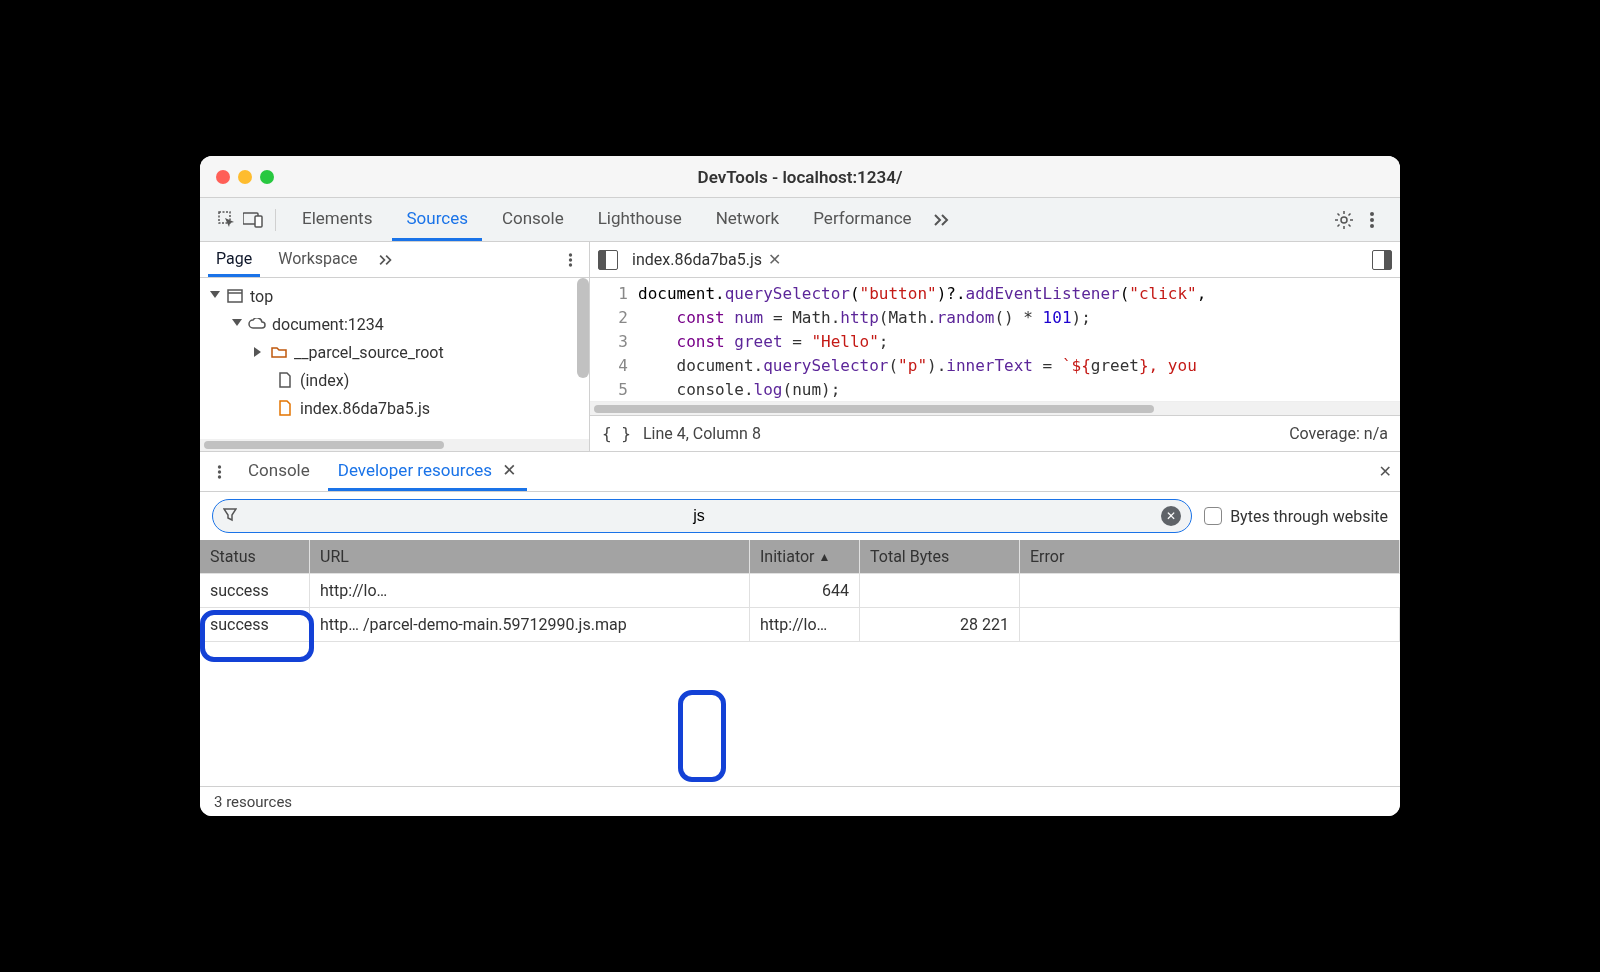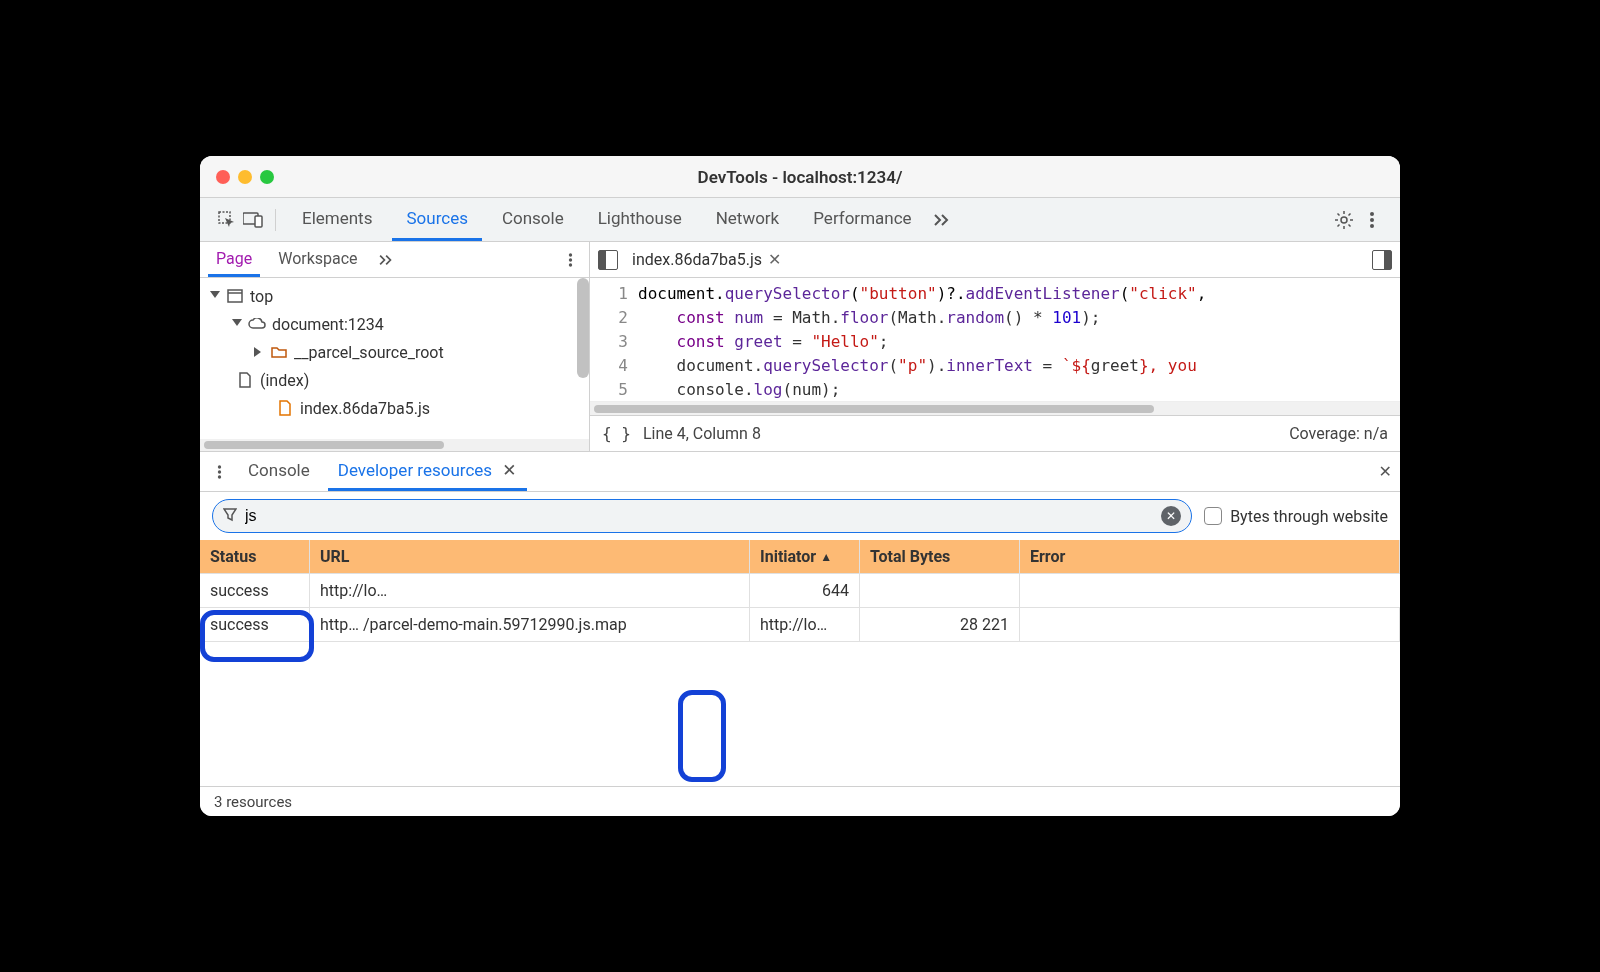--- a/index.html
+++ b/index.html
@@ -109,21 +109,21 @@
     padding: 0 8px;
     border-bottom: 1px solid #d0d0d0;
   }
   .sidebar-tab {
     padding: 6px 8px;
     color: #555;
     font-size: 16px;
     cursor: pointer;
     border-bottom: 3px solid transparent;
   }
-  .sidebar-tab.active { color: #a21caf; border-bottom-color:#1a73e8; }
+  .sidebar-tab.active { color: #0f172a; border-bottom-color:#1a73e8; }
   .tree {
     flex: 1;
     overflow: auto;
     padding: 4px 0;
     font-size: 16px;
   }
   .tree-row {
     display: flex;
     align-items: center;
     height: 28px;
@@ -288,20 +288,21 @@
     padding: 0 10px;
     gap:8px;
     position:relative;
   }
   .filter-box input {
     flex:1;
     border:none;
     background:transparent;
     outline:none;
     font-size:16px;
+    text-align:center;
   }
   .clear-btn {
     width:20px;height:20px;border-radius:50%;background:#5f6368;color:#fff;display:flex;align-items:center;justify-content:center;font-size:12px;cursor:pointer;
   }
   .checkbox-wrap {
     display:flex;align-items:center;gap:8px;cursor:pointer;font-size:16px;color:#333;
   }
   .checkbox {
     width:18px;height:18px;border:1.5px solid #888;border-radius:4px;
   }
@@ -316,21 +317,21 @@
   .table {
     flex:1;
     display:flex;flex-direction:column;
     font-size:16px;
   }
   .thead, .trow {
     display:grid;
     grid-template-columns: 110px 440px 110px 160px 1fr;
     border-bottom:1px solid #e0e0e0;
   }
-  .thead { background:#fdba74; font-weight:700; height:34px; }
+  .thead { background:#a3a3a3; font-weight:400; height:34px; }
   .th, .td {
     padding: 6px 10px;
     border-right:1px solid #e0e0e0;
     display:flex;align-items:center;
     overflow:hidden;
     white-space:nowrap;
   }
   .th { cursor:pointer; }
   .td.num { justify-content:flex-end; }
   .trow { height:34px; }
@@ -446,21 +447,21 @@
         </div>
         <div class="tree-row" style="padding-left:54px">
           <span class="tri rt"></span>
           <span class="tree-icon">
               <svg width="16" height="12" viewBox="0 0 16 12">
                 <path d="M1 2h5l2 2h7v7H1z" fill="none" stroke="#c0580c" stroke-width="1.5"></path>
               </svg>
             </span>
           <span>__parcel_source_root</span>
         </div>
-        <div class="tree-row" style="padding-left:36px">
+        <div class="tree-row" style="padding-left:76px">
           <span class="tree-icon">
               <svg width="14" height="16" viewBox="0 0 14 16">
                 <path d="M2 1h7l3 3v11H2z" fill="none" stroke="#555" stroke-width="1.5"></path>
               </svg>
             </span>
           <span>(index)</span>
         </div>
         <div class="tree-row" style="padding-left:76px">
           <span class="tree-icon">
               <svg width="14" height="16" viewBox="0 0 14 16">
@@ -480,21 +481,21 @@
         <div class="editor-tab">
           <span>index.86da7ba5.js</span>
           <span class="close">✕</span>
         </div>
         <div class="spacer"></div>
         <div class="panel-toggle right"></div>
       </div>
       <div class="code">
         <div class="gutter">1<br>2<br>3<br>4<br>5</div>
         <div class="code-lines"><span class="tok-plain">document.</span><span class="tok-ident">querySelector</span><span class="tok-plain">(</span><span class="tok-str">"button"</span><span class="tok-plain">)?.</span><span class="tok-ident">addEventListener</span><span class="tok-plain">(</span><span class="tok-str">"click"</span><span class="tok-plain">,</span>
-    <span class="tok-kw">const</span> <span class="tok-ident">num</span> = Math.<span class="tok-ident">floor</span>(Math.<span class="tok-ident">random</span>() * <span class="tok-num">101</span>);
+    <span class="tok-kw">const</span> <span class="tok-ident">num</span> = Math.<span class="tok-ident">http</span>(Math.<span class="tok-ident">random</span>() * <span class="tok-num">101</span>);
     <span class="tok-kw">const</span> <span class="tok-ident">greet</span> = <span class="tok-str">"Hello"</span>;
     document.<span class="tok-ident">querySelector</span>(<span class="tok-str">"p"</span>).<span class="tok-ident">innerText</span> = <span class="tok-str">`${</span>greet<span class="tok-str">}, you</span>
     console.<span class="tok-ident">log</span>(num);</div>
       </div>
       <div class="editor-scroll-h"></div>
       <div class="status">
         <span class="braces">{ }</span>
         <span>Line 4, Column 8</span>
         <div class="spacer"></div>
         <span>Coverage: n/a</span>

